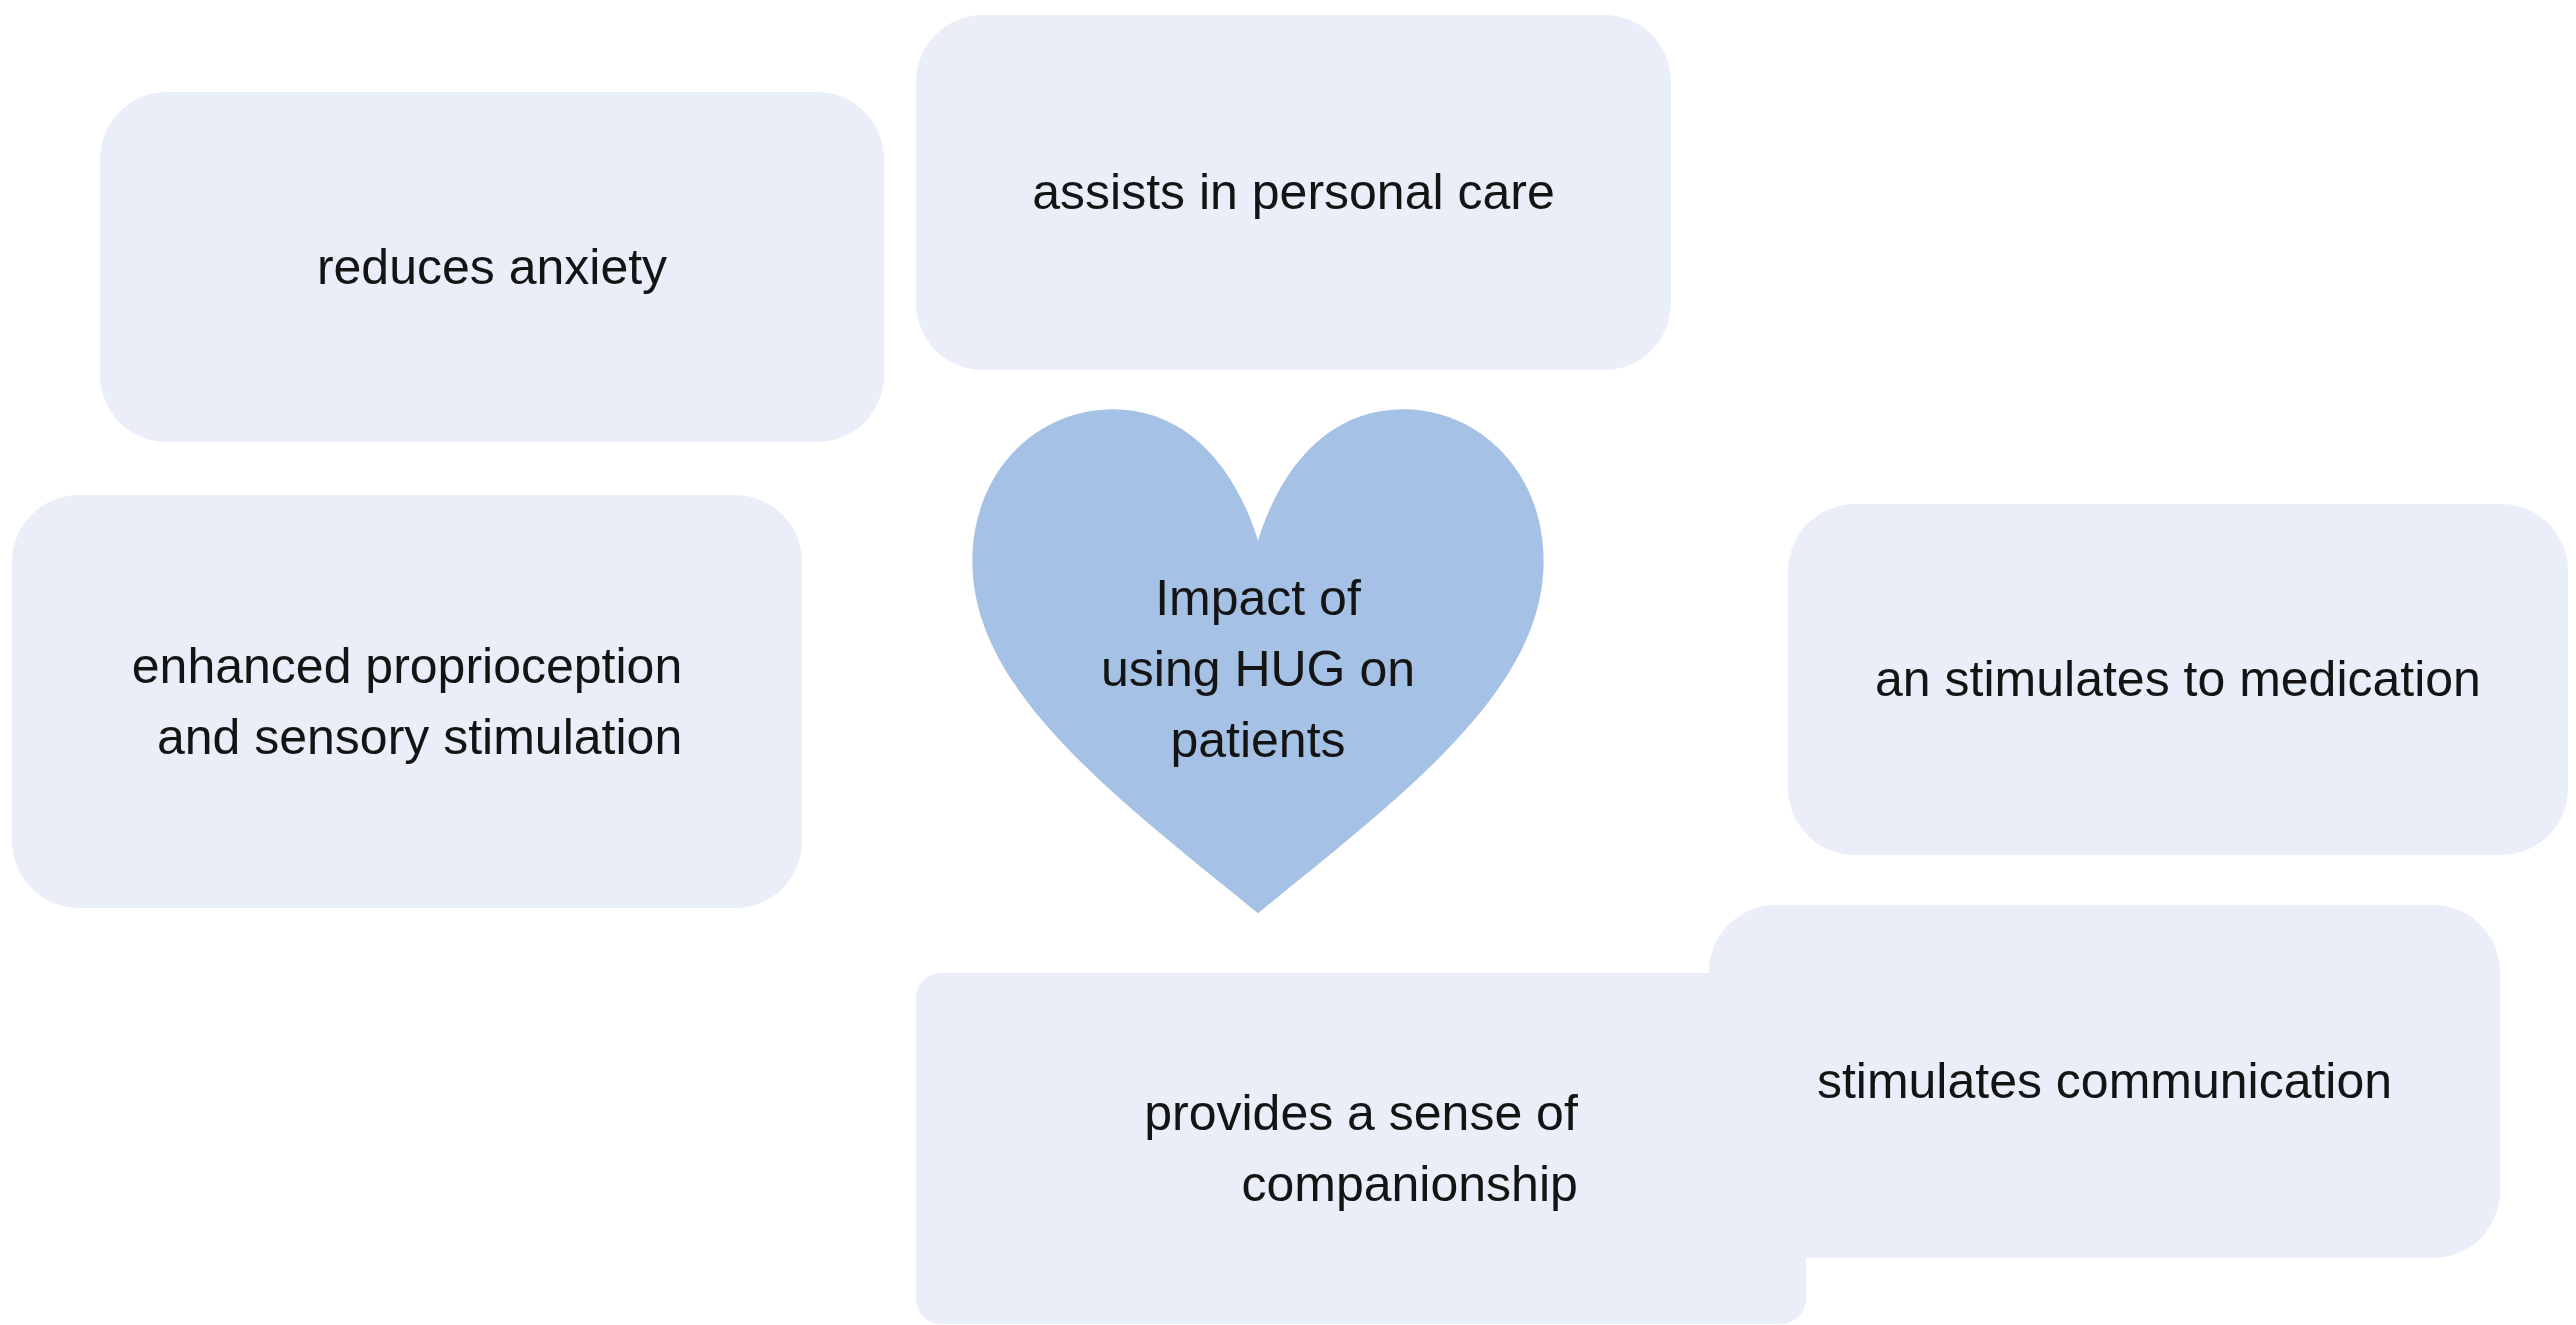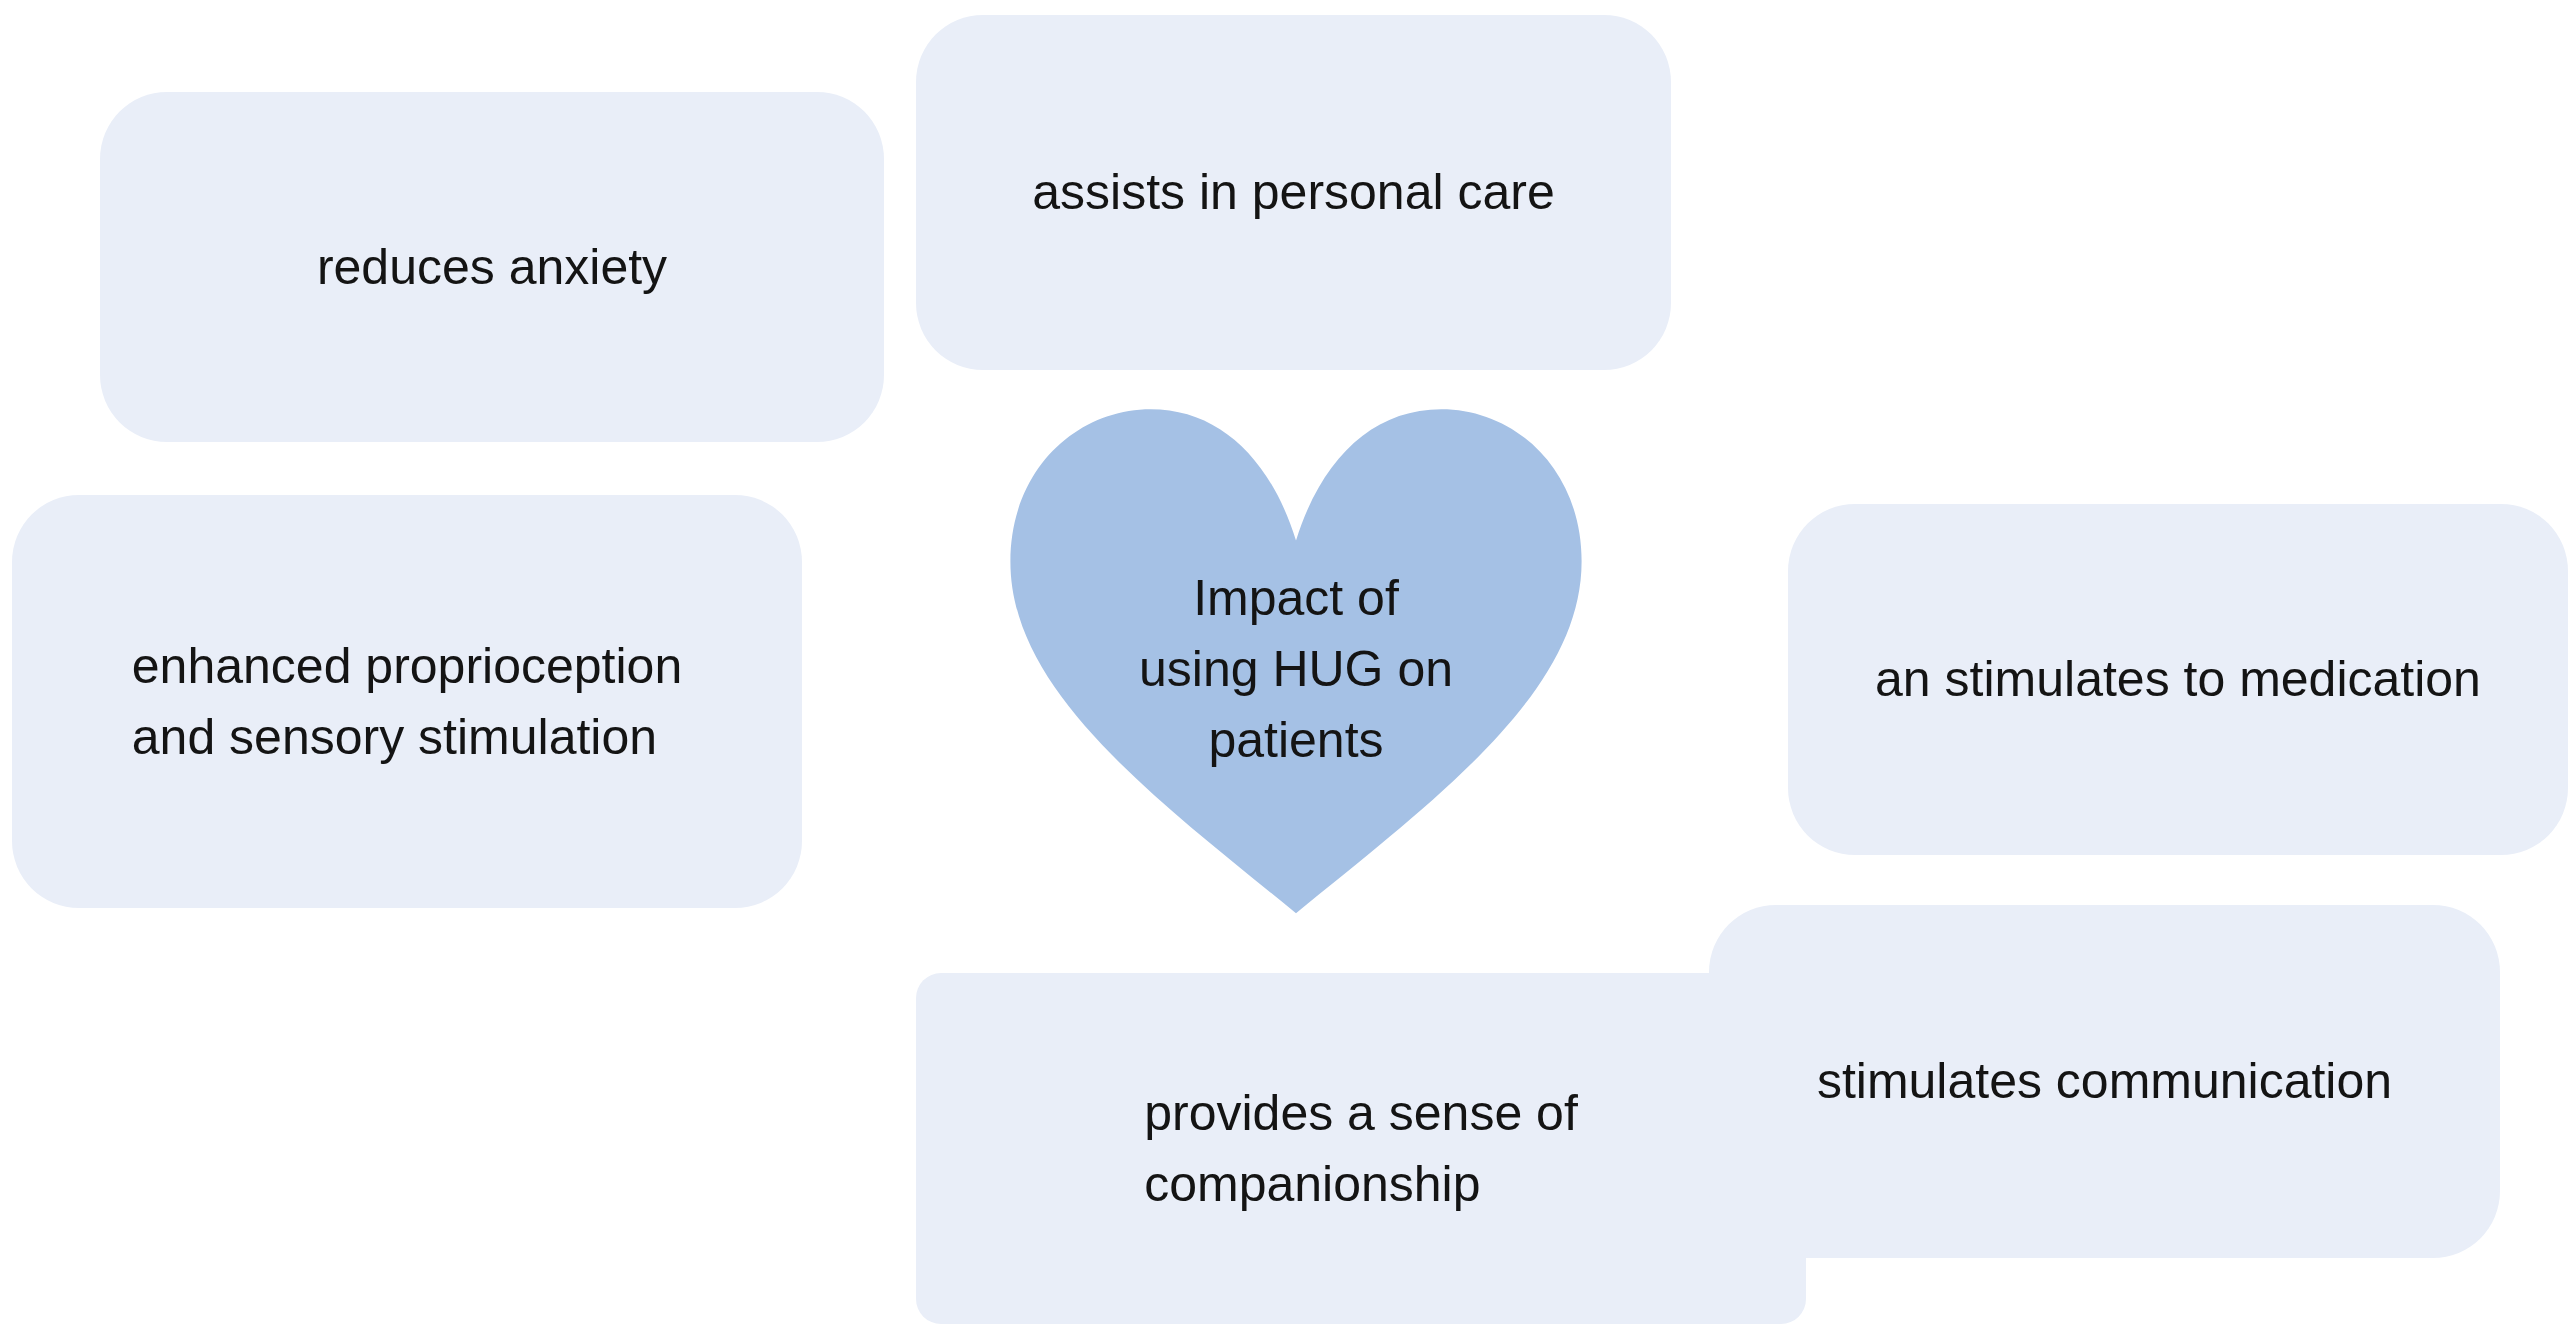--- a/index.html
+++ b/index.html
@@ -22,37 +22,37 @@
     border-radius: 67px;
     display: flex;
     align-items: center;
     justify-content: center;
     box-sizing: border-box;
     padding: 0 36px;
   }
   .box-label {
     font-size: 50px;
     line-height: 1.42;
-    text-align: left;
+    text-align: right;
     white-space: pre-line;
     color: #141414;
   }
   
   .box-top-left      { left: 100px;  top: 92px;   width: 784px; height: 350px; }
   .box-top-center    { left: 916px; top: 15.4px;   width: 755px; height: 355px; }
   .box-top-right     { left: 1714px; top: 91px;  width: 790px; height: 353px; }
   .box-middle-left   { left: 12px;   top: 495px;  width: 790px; height: 413px; }
   .box-middle-right  { left: 1788px; top: 504px;  width: 780px; height: 351px; }
   .box-bottom-left   { left: 102px;  top: 892px; width: 786px; height: 341px; }
   .box-bottom-center { left: 916px; top: 973px; width: 890px; height: 351px; border-radius: 25px; }
   .box-bottom-right  { left: 1709px; top: 905px; width: 791px; height: 353px; }
 
   .heart-wrap {
     position: absolute;
-    left: 990px;
+    left: 952px;
     top: 396px;
     width: 612px;
     height: 525px;
     text-decoration: underline;
   }
   .heart-wrap svg {
     position: absolute;
     inset: 0;
     width: 100%;
     height: 100%;

